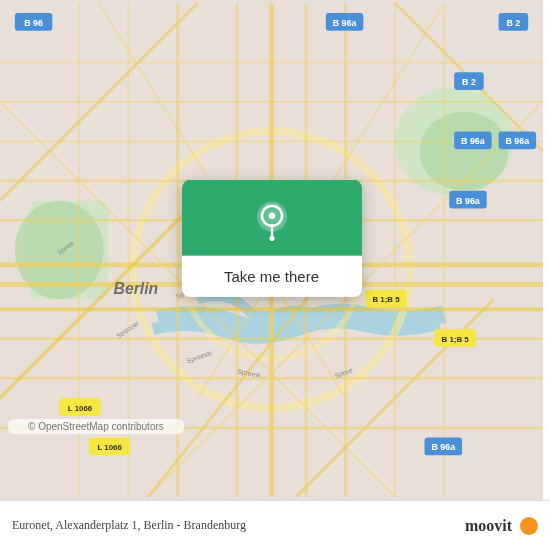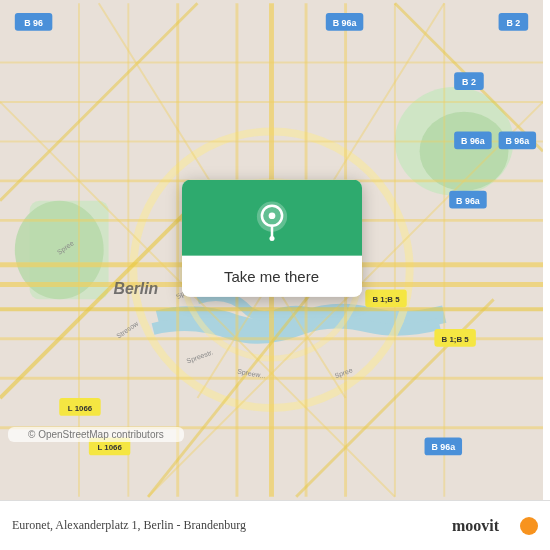--- a/index.html
+++ b/index.html
@@ -78,21 +78,21 @@
       align-items: center;
       padding: 0 12px;
       gap: 8px;
       font-family: Liberation Serif, serif;
     }
 
     #moovit-logo {
       margin-left: auto;
       display: flex;
       align-items: center;
-      gap: 18px;
+      gap: 5px;
     }
 
     #moovit-logo-text {
       font-size: 16px;
       font-weight: bold;
       color: #333;
     }
 
     #moovit-logo-dot {
       width: 18px;
@@ -105,21 +105,21 @@
 
     #footer-address {
       font-size: 12px;
       color: #444;
     }
 
     #copyright-text {
       font-size: 10px;
       color: #777;
       position: absolute;
-      bottom: 58px;
+      bottom: 66px;
       left: 8px;
       background: rgba(255,255,255,0.7);
       padding: 2px 20px;
       border-radius: 6px;
     }
   </style>
 </head>
 <body>
 
 <div id="map-container">

